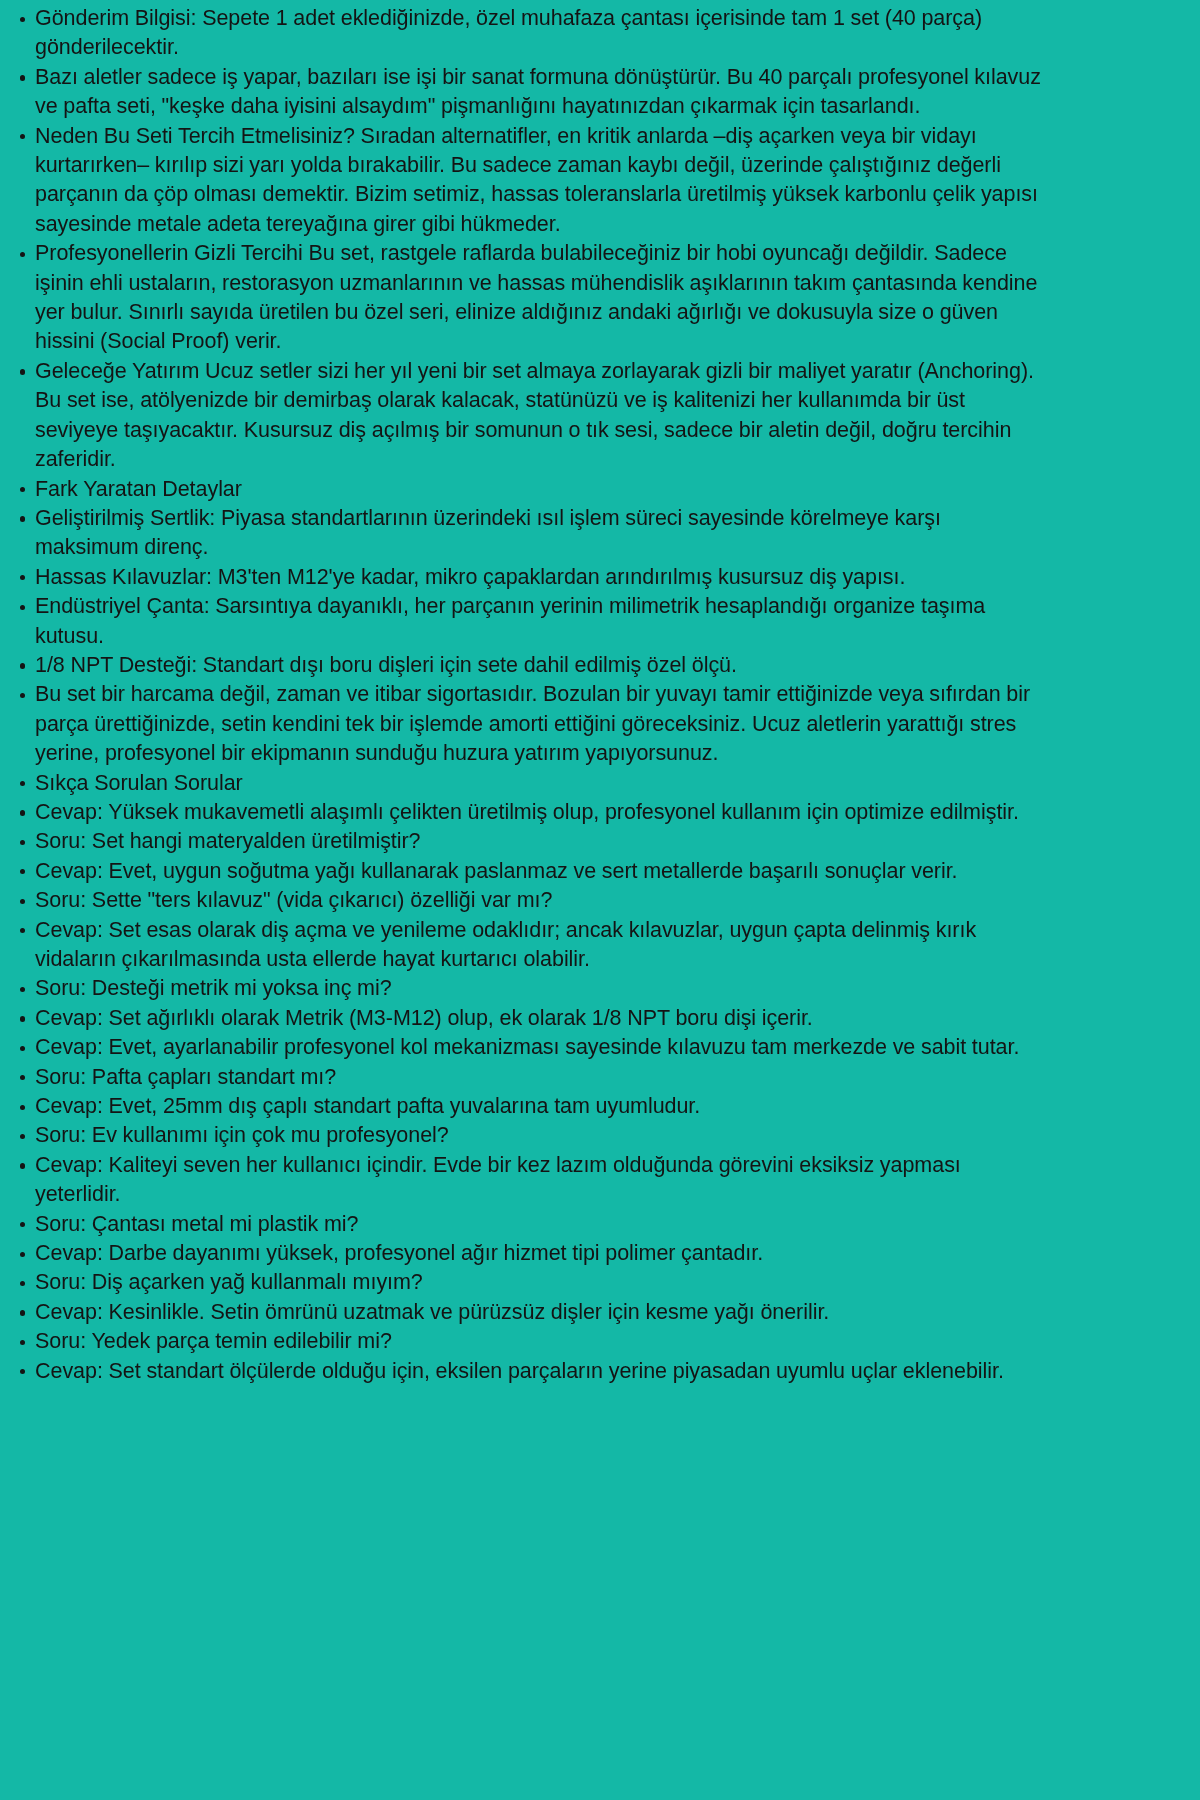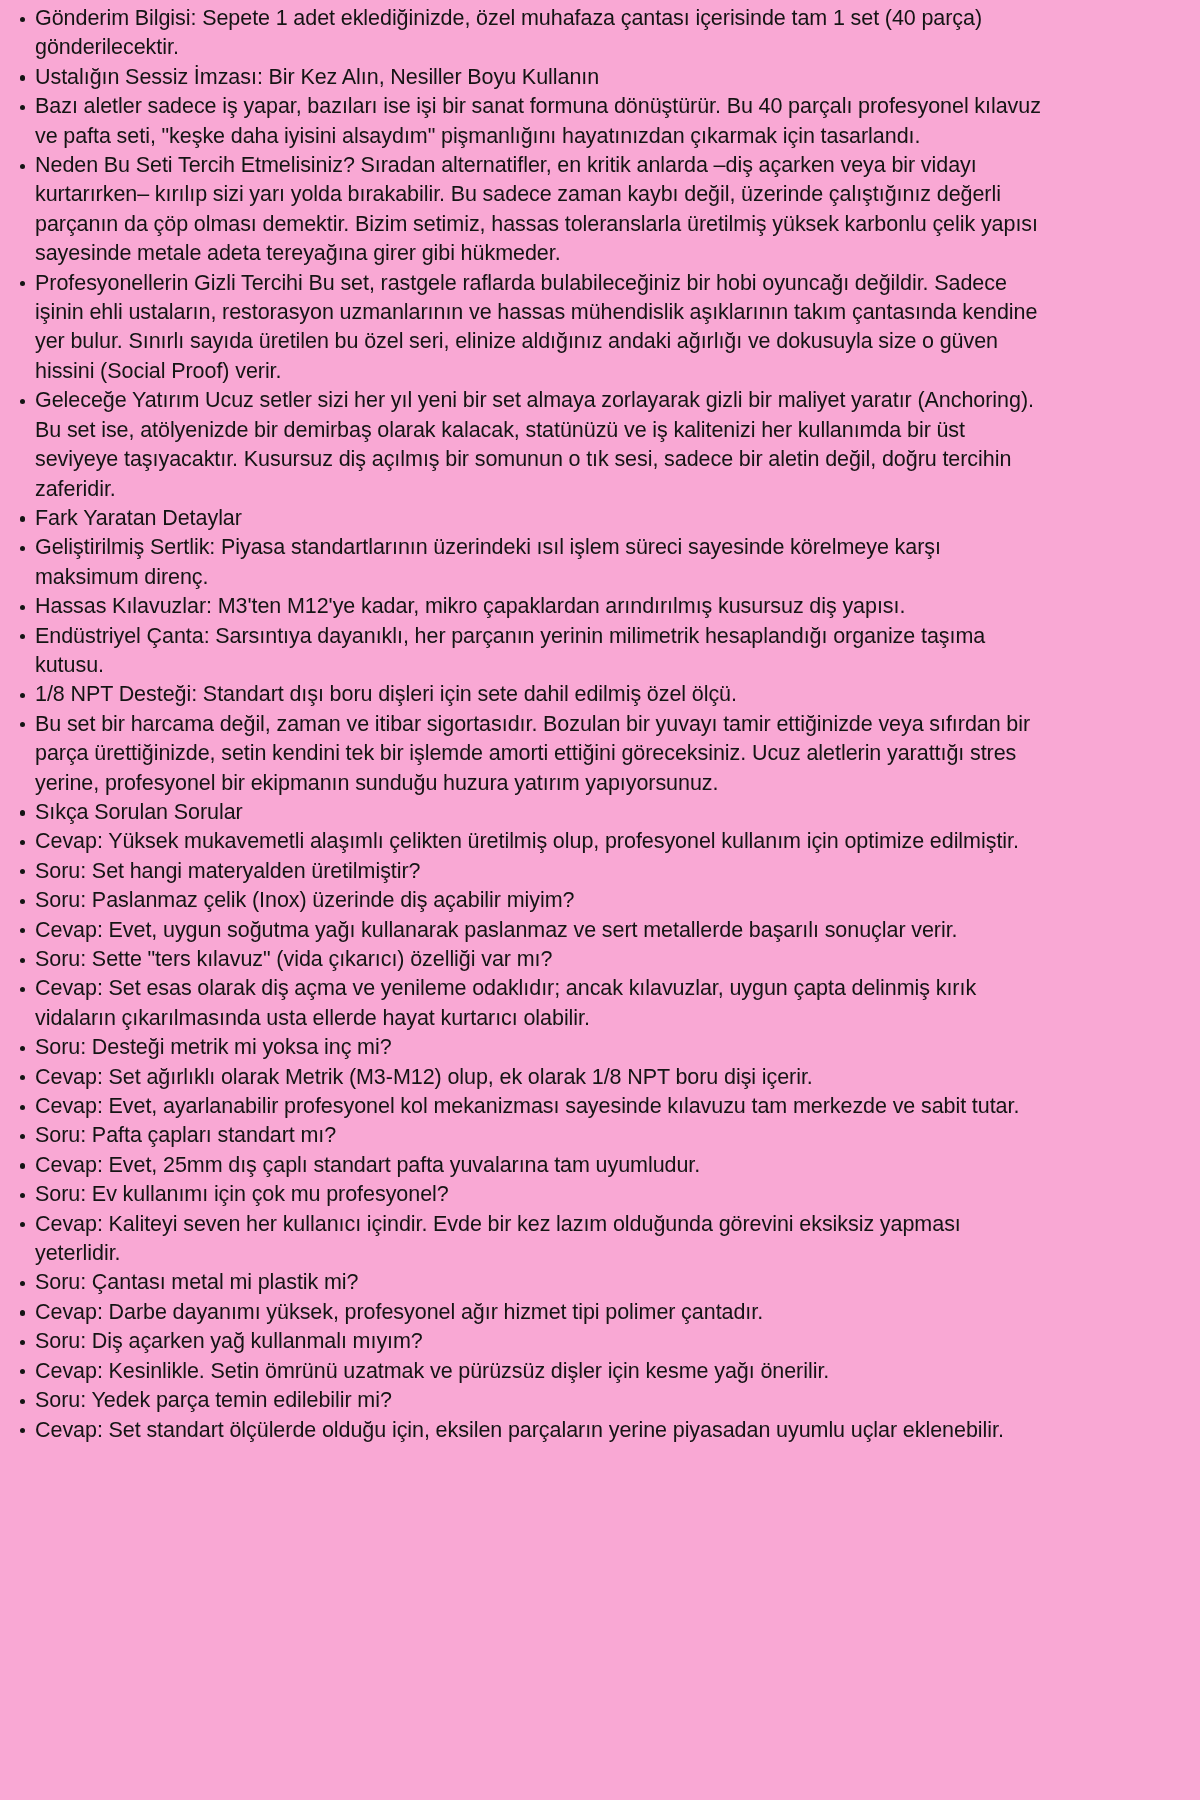--- a/index.html
+++ b/index.html
@@ -13,21 +13,21 @@
     height: 1800px;
     font-family: "Liberation Sans", "DejaVu Sans", sans-serif;
     color: #1a1a1a;
     -webkit-font-smoothing: antialiased;
   }
   .page {
     box-sizing: border-box;
     width: 1200px;
     min-height: 1800px;
     padding: 4px 150px 0 0;
-    background: #f9a8d4;
+    background: #14b8a6;
   }
   ul.bullet-list {
     list-style: none;
     margin: 0;
     padding: 0;
   }
   li.bullet-item {
     position: relative;
     margin: 0 0 0 0;
     padding: 0 0 0 35px;
@@ -52,35 +52,33 @@
   li.bullet-item + li.bullet-item {
     margin-top: 0px;
   }
 </style>
 </head>
 <body>
 
 <div class="page">
   <ul class="bullet-list">
       <li class="bullet-item">Gönderim Bilgisi: Sepete 1 adet eklediğinizde, özel muhafaza çantası içerisinde tam 1 set (40 parça) gönderilecektir.</li>
-      <li class="bullet-item">Ustalığın Sessiz İmzası: Bir Kez Alın, Nesiller Boyu Kullanın</li>
       <li class="bullet-item">Bazı aletler sadece iş yapar, bazıları ise işi bir sanat formuna dönüştürür. Bu 40 parçalı profesyonel kılavuz ve pafta seti, "keşke daha iyisini alsaydım" pişmanlığını hayatınızdan çıkarmak için tasarlandı.</li>
       <li class="bullet-item">Neden Bu Seti Tercih Etmelisiniz? Sıradan alternatifler, en kritik anlarda –diş açarken veya bir vidayı kurtarırken– kırılıp sizi yarı yolda bırakabilir. Bu sadece zaman kaybı değil, üzerinde çalıştığınız değerli parçanın da çöp olması demektir. Bizim setimiz, hassas toleranslarla üretilmiş yüksek karbonlu çelik yapısı sayesinde metale adeta tereyağına girer gibi hükmeder.</li>
       <li class="bullet-item">Profesyonellerin Gizli Tercihi Bu set, rastgele raflarda bulabileceğiniz bir hobi oyuncağı değildir. Sadece işinin ehli ustaların, restorasyon uzmanlarının ve hassas mühendislik aşıklarının takım çantasında kendine yer bulur. Sınırlı sayıda üretilen bu özel seri, elinize aldığınız andaki ağırlığı ve dokusuyla size o güven hissini (Social Proof) verir.</li>
       <li class="bullet-item">Geleceğe Yatırım Ucuz setler sizi her yıl yeni bir set almaya zorlayarak gizli bir maliyet yaratır (Anchoring). Bu set ise, atölyenizde bir demirbaş olarak kalacak, statünüzü ve iş kalitenizi her kullanımda bir üst seviyeye taşıyacaktır. Kusursuz diş açılmış bir somunun o tık sesi, sadece bir aletin değil, doğru tercihin zaferidir.</li>
       <li class="bullet-item">Fark Yaratan Detaylar</li>
       <li class="bullet-item">Geliştirilmiş Sertlik: Piyasa standartlarının üzerindeki ısıl işlem süreci sayesinde körelmeye karşı maksimum direnç.</li>
       <li class="bullet-item">Hassas Kılavuzlar: M3'ten M12'ye kadar, mikro çapaklardan arındırılmış kusursuz diş yapısı.</li>
       <li class="bullet-item">Endüstriyel Çanta: Sarsıntıya dayanıklı, her parçanın yerinin milimetrik hesaplandığı organize taşıma kutusu.</li>
       <li class="bullet-item">1/8 NPT Desteği: Standart dışı boru dişleri için sete dahil edilmiş özel ölçü.</li>
       <li class="bullet-item">Bu set bir harcama değil, zaman ve itibar sigortasıdır. Bozulan bir yuvayı tamir ettiğinizde veya sıfırdan bir parça ürettiğinizde, setin kendini tek bir işlemde amorti ettiğini göreceksiniz. Ucuz aletlerin yarattığı stres yerine, profesyonel bir ekipmanın sunduğu huzura yatırım yapıyorsunuz.</li>
       <li class="bullet-item">Sıkça Sorulan Sorular</li>
       <li class="bullet-item">Cevap: Yüksek mukavemetli alaşımlı çelikten üretilmiş olup, profesyonel kullanım için optimize edilmiştir.</li>
       <li class="bullet-item">Soru: Set hangi materyalden üretilmiştir?</li>
-      <li class="bullet-item">Soru: Paslanmaz çelik (Inox) üzerinde diş açabilir miyim?</li>
       <li class="bullet-item">Cevap: Evet, uygun soğutma yağı kullanarak paslanmaz ve sert metallerde başarılı sonuçlar verir.</li>
       <li class="bullet-item">Soru: Sette "ters kılavuz" (vida çıkarıcı) özelliği var mı?</li>
       <li class="bullet-item">Cevap: Set esas olarak diş açma ve yenileme odaklıdır; ancak kılavuzlar, uygun çapta delinmiş kırık vidaların çıkarılmasında usta ellerde hayat kurtarıcı olabilir.</li>
       <li class="bullet-item">Soru: Desteği metrik mi yoksa inç mi?</li>
       <li class="bullet-item">Cevap: Set ağırlıklı olarak Metrik (M3-M12) olup, ek olarak 1/8 NPT boru dişi içerir.</li>
       <li class="bullet-item">Cevap: Evet, ayarlanabilir profesyonel kol mekanizması sayesinde kılavuzu tam merkezde ve sabit tutar.</li>
       <li class="bullet-item">Soru: Pafta çapları standart mı?</li>
       <li class="bullet-item">Cevap: Evet, 25mm dış çaplı standart pafta yuvalarına tam uyumludur.</li>
       <li class="bullet-item">Soru: Ev kullanımı için çok mu profesyonel?</li>
       <li class="bullet-item">Cevap: Kaliteyi seven her kullanıcı içindir. Evde bir kez lazım olduğunda görevini eksiksiz yapması yeterlidir.</li>

